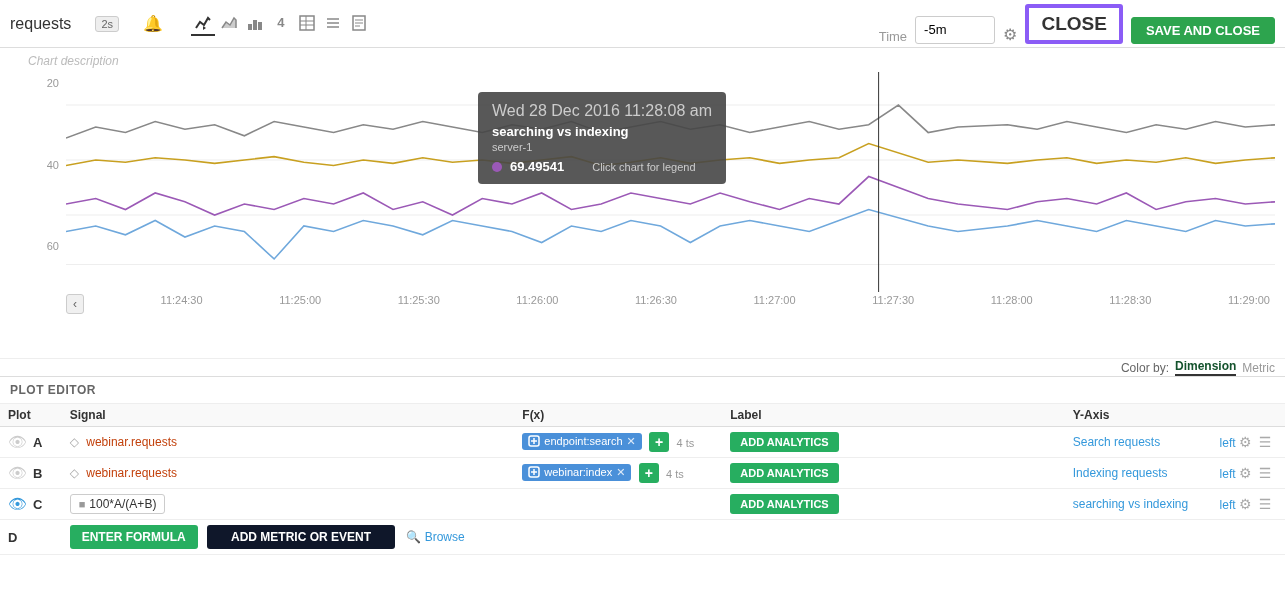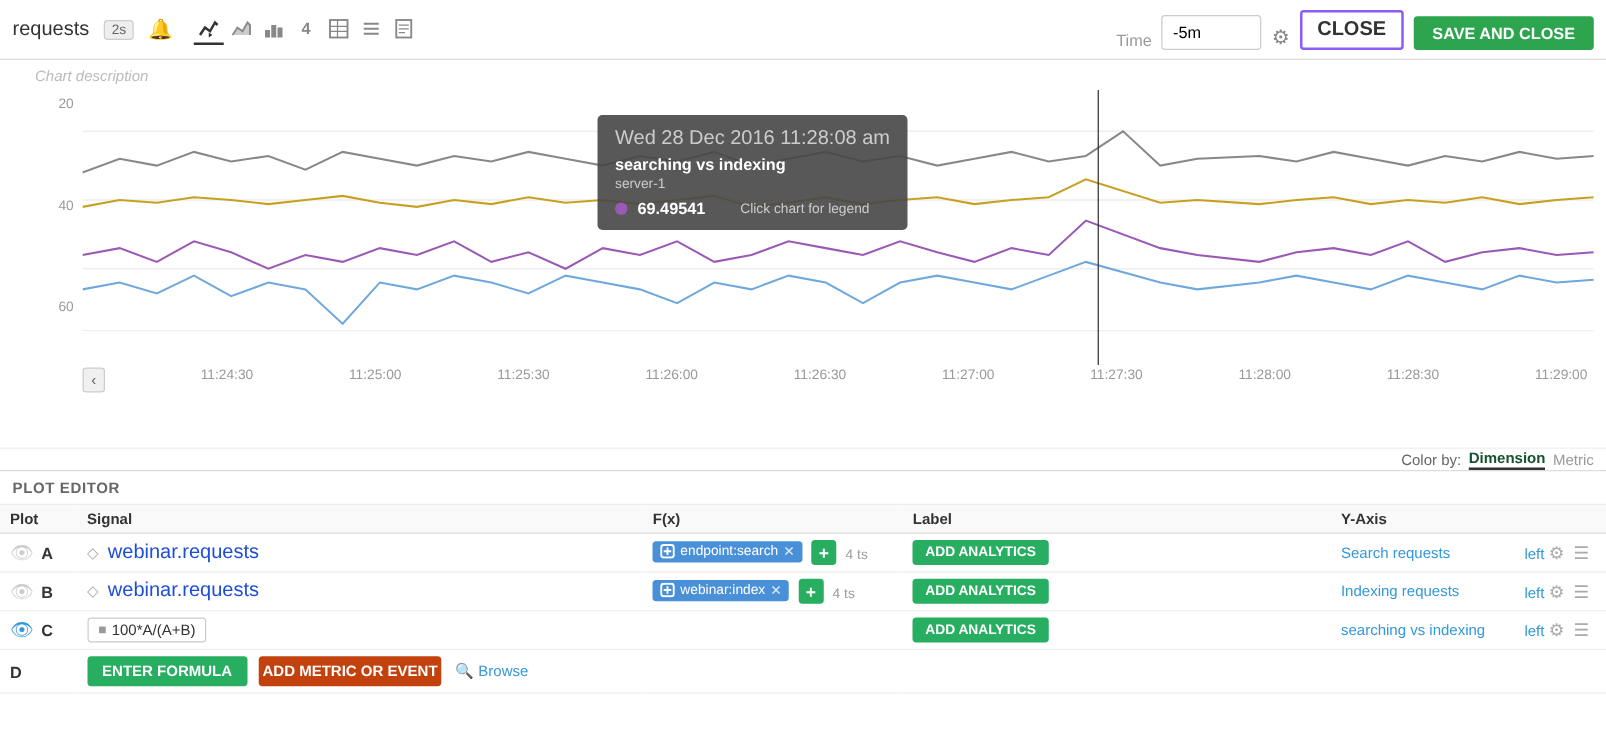--- a/index.html
+++ b/index.html
@@ -5,21 +5,21 @@
     * { box-sizing: border-box; margin: 0; padding: 0; }
     body { font-family: Arial, sans-serif; font-size: 13px; background: #fff; color: #333; width: 1285px; height: 590px; overflow: hidden; }
 
     
     .header {
       display: flex;
       align-items: center;
       padding: 6px 10px;
       border-bottom: 1px solid #ddd;
       height: 48px;
-      gap: 8px;
+      gap: 20px;
     }
     .header-title {
       font-size: 16px;
       font-weight: normal;
       color: #333;
       margin-right: 4px;
     }
     .badge-2s {
       background: #eee;
       border: 1px solid #ccc;
@@ -76,24 +76,24 @@
       width: 80px;
       height: 28px;
     }
     .gear-icon {
       font-size: 16px;
       color: #888;
       cursor: pointer;
     }
     .btn-close {
       background: #fff;
-      border: 2px solid #8b5cf6;
+      border: 4px solid #8b5cf6;
       border-radius: 3px;
       padding: 5px 12px;
-      font-size: 16px;
+      font-size: 19px;
       font-weight: bold;
       cursor: pointer;
       color: #333;
     }
     .btn-save-close {
       background: #2da44e;
       border: 1px solid #2da44e;
       border-radius: 3px;
       padding: 5px 14px;
       font-size: 13px;
@@ -273,22 +273,22 @@
       color: #ccc;
       font-size: 15px;
       cursor: pointer;
     }
     .signal-icon {
       color: #aaa;
       font-size: 12px;
       margin-right: 4px;
     }
     .signal-name {
-      color: #1d4ed8;
-      font-size: 16px;
+      color: #c2410c;
+      font-size: 12px;
       text-align: right;
     }
     .tag {
       display: inline-flex;
       align-items: center;
       background: #4a90d9;
       color: #fff;
       border-radius: 3px;
       padding: 2px 6px;
       font-size: 11px;
@@ -359,25 +359,25 @@
       background: #27ae60;
       color: #fff;
       border: none;
       border-radius: 3px;
       padding: 5px 12px;
       font-size: 12px;
       font-weight: bold;
       cursor: pointer;
     }
     .btn-add-metric {
-      background: #c2410c;
+      background: #0f172a;
       color: #fff;
       border: none;
       border-radius: 3px;
-      padding: 5px 3px;
+      padding: 5px 24px;
       font-size: 12px;
       font-weight: bold;
       cursor: pointer;
       margin-left: 6px;
     }
     .btn-browse {
       background: none;
       border: none;
       color: #3498db;
       cursor: pointer;

